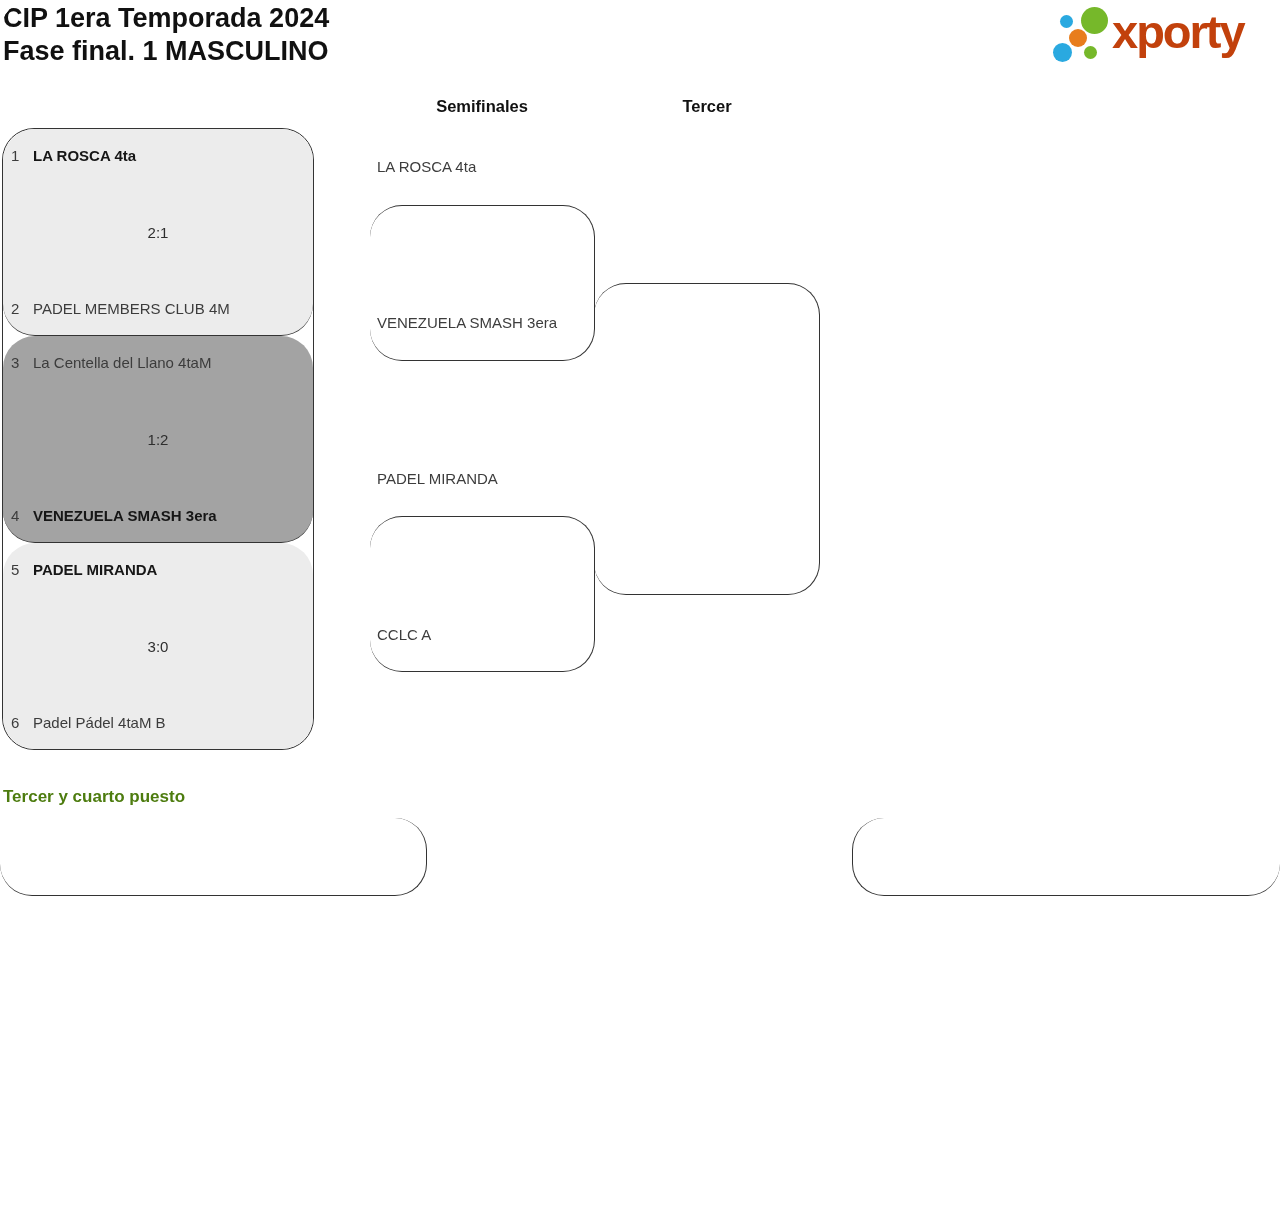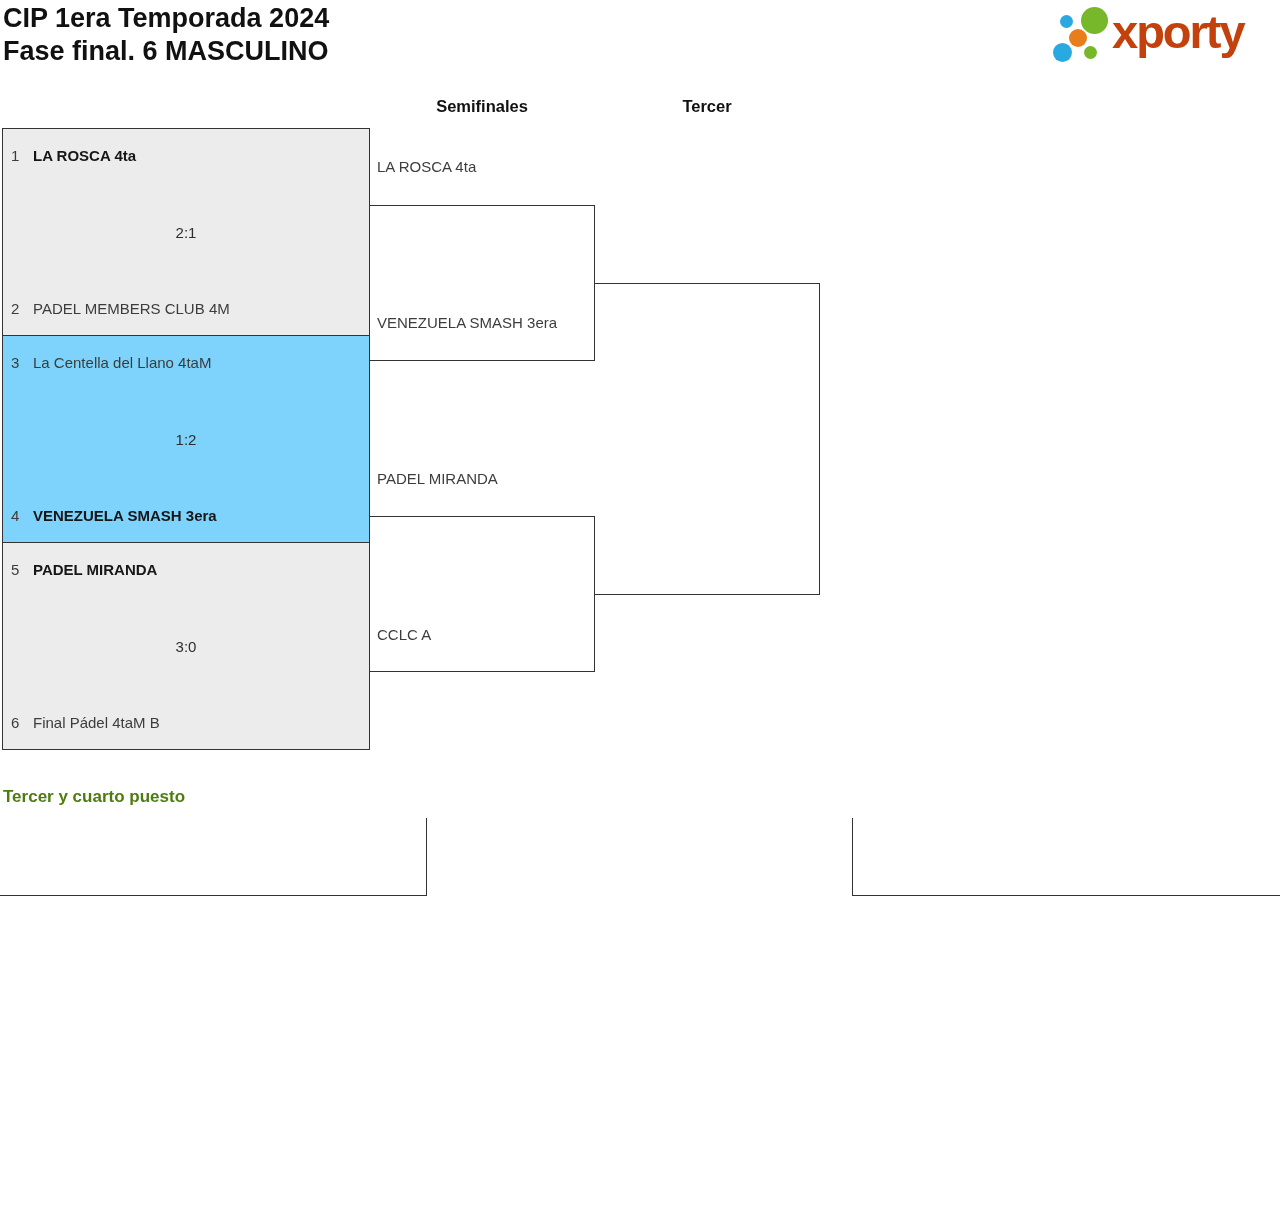--- a/index.html
+++ b/index.html
@@ -1,15 +1,15 @@
 <!DOCTYPE html>
 <html><head>
 <meta charset="utf-8">
 <style>
-  * { margin:0; padding:0; box-sizing:border-box; }
+  * { margin:0; padding:0; box-sizing:border-box;border-radius:32px; }
   html,body { background:#fff; }
   .canvas {
     position:relative;
     width:1280px;
     height:1216px;
     background:#ffffff;
     font-family:"Liberation Sans", sans-serif;
     color:#1a1a1a;
     overflow:hidden;
   }
@@ -27,22 +27,22 @@
   .dot.green-sm  { left:34px; top:46px; width:13px; height:13px; background:#76b82a; }
   .wordmark { position:absolute; left:62px; top:4px; font-size:47px; font-weight:700; color:#c2410c; letter-spacing:-2px; }
 
   
   .col-header { position:absolute; top:97px; font-size:16.5px; font-weight:600; color:#111; text-align:center; }
   .col-header.c1 { left:2px;   width:368px; }
   .col-header.c2 { left:370px; width:224px; }
   .col-header.c3 { left:594px; width:226px; }
 
   
-  .qf-col { position:absolute; left:2px; top:128px; width:368px; height:622px; border:1px solid #333; display:flex; flex-direction:column; }
-  .match { position:relative; flex:1; border-bottom:1px solid #333; background:#7dd3fc; }
+  .qf-col { position:absolute; left:2px; top:128px; width:312px; height:622px; border:1px solid #333; display:flex; flex-direction:column; }
+  .match { position:relative; flex:1; border-bottom:1px solid #333; background:#a3a3a3; }
   .match:last-child { border-bottom:none; }
   .match.shaded { background:#ececec; }
   .team { position:absolute; left:8px; font-size:15px; color:#3c3c3c; white-space:nowrap; }
   .team.t1 { top:18px; }
   .team.t2 { bottom:18px;margin-top:12px; }
   .seed { display:inline-block; min-width:14px; color:#3c3c3c; font-weight:400; }
   .name { margin-left:8px; }
   .name.winner { font-weight:700; color:#161616; }
   .score { position:absolute; left:0; right:0; top:50%; transform:translateY(-50%); text-align:center; font-size:15px; color:#2e2e2e; }
 
@@ -63,21 +63,21 @@
   .tp-left  { position:absolute; left:0;     top:818px; width:427px; height:78px; border-right:1px solid #333; border-bottom:1px solid #333; }
   .tp-right { position:absolute; left:852px; top:818px; width:428px; height:78px; border-left:1px solid #333;  border-bottom:1px solid #333; }
 </style>
 </head>
 <body>
 
 <div class="canvas">
 
   <div class="page-title">
     <div>CIP 1era Temporada 2024</div>
-    <div>Fase final. 6 MASCULINO</div>
+    <div>Fase final. 1 MASCULINO</div>
   </div>
 
   <div class="logo">
     <span class="dot blue-sm"></span>
     <span class="dot green-lg"></span>
     <span class="dot orange-md"></span>
     <span class="dot blue-lg"></span>
     <span class="dot green-sm"></span>
     <span class="wordmark">xporty</span>
   </div>
@@ -106,21 +106,21 @@
         <span class="seed">4</span><span class="name winner">VENEZUELA SMASH 3era</span>
       </div>
     </div>
 
     <div class="match shaded">
       <div class="team t1">
         <span class="seed">5</span><span class="name winner">PADEL MIRANDA</span>
       </div>
       <div class="score">3:0</div>
       <div class="team t2">
-        <span class="seed">6</span><span class="name">Final Pádel 4taM B</span>
+        <span class="seed">6</span><span class="name">Padel Pádel 4taM B</span>
       </div>
     </div>
 
 
   </div>
 
   <div class="conn sf1"></div>
   <div class="conn sf2"></div>
 
   <div class="conn final-box"></div>

